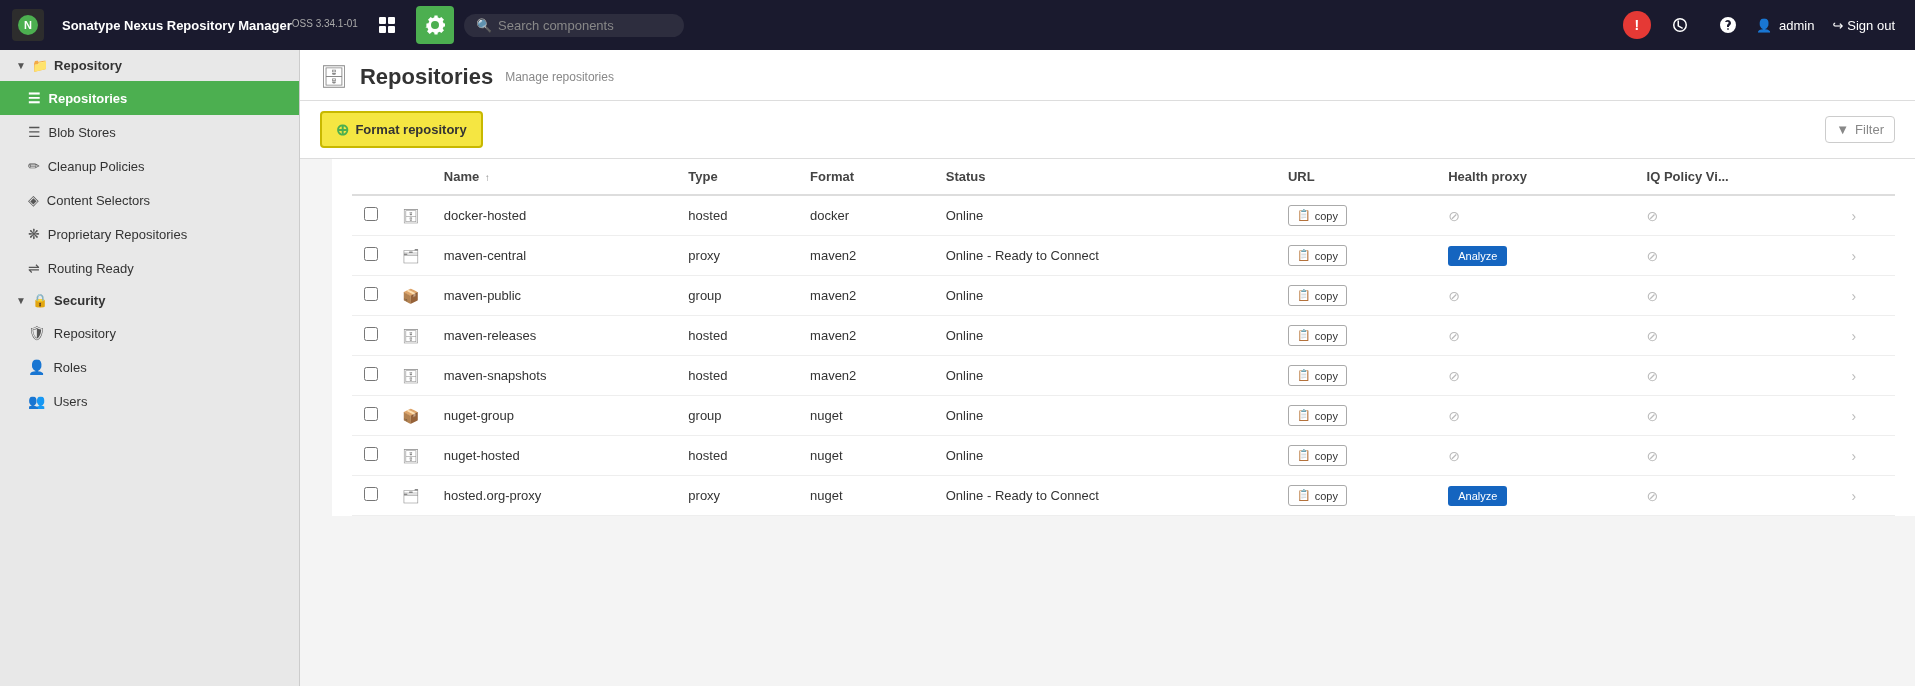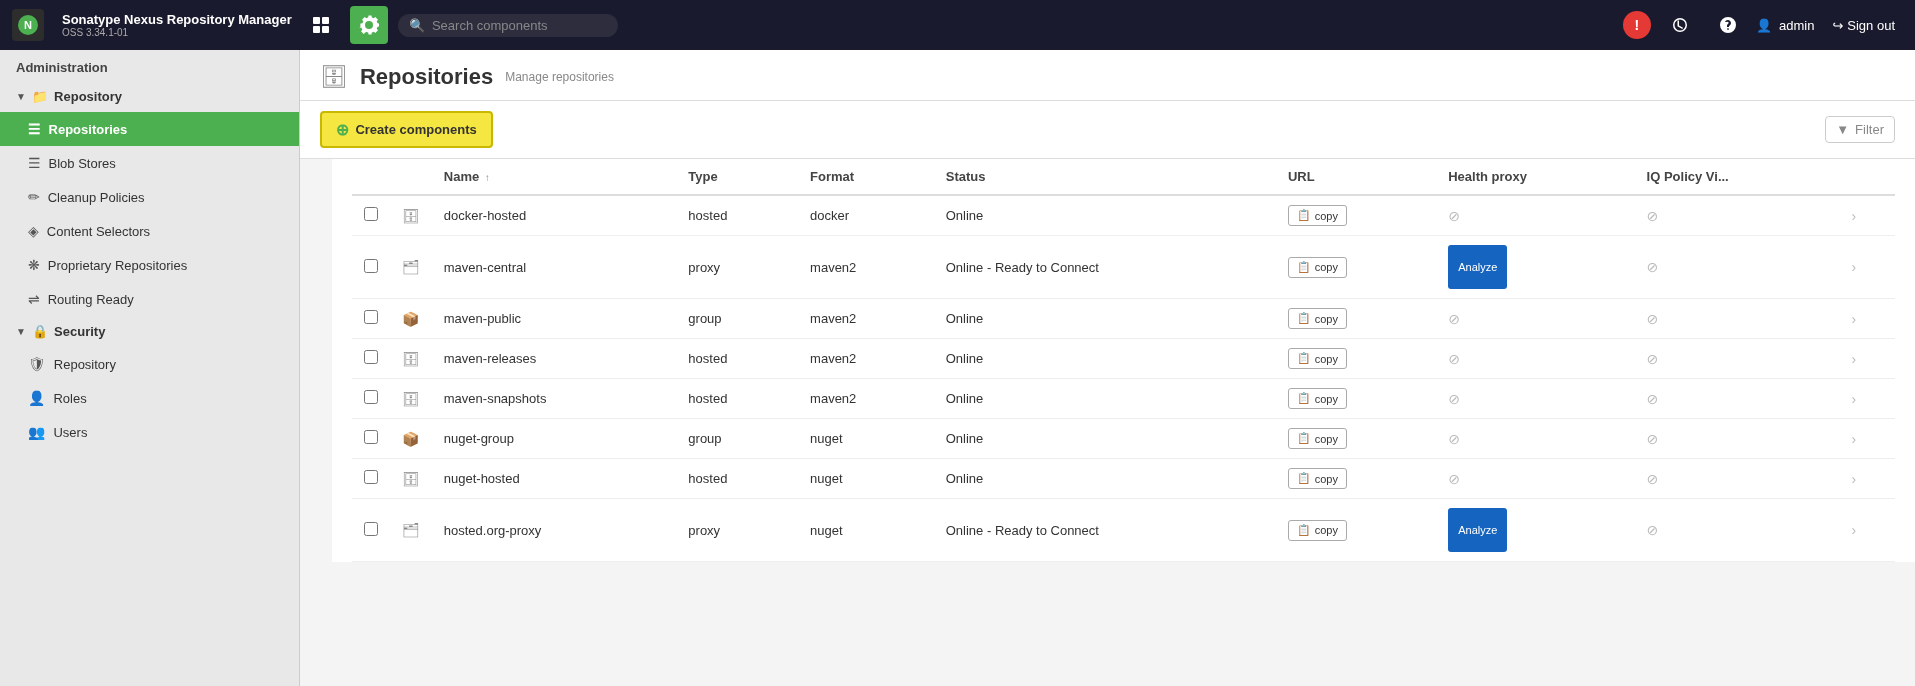--- a/index.html
+++ b/index.html
@@ -10,21 +10,20 @@
       display: flex;
       align-items: center;
       background: #1a1a2e;
       height: 50px;
       padding: 0 12px;
       gap: 10px;
       color: #fff;
     }
     .topnav-logo {
       display: flex;
-      flex-direction: column;
       justify-content: center;
     }
     .topnav-logo .app-name {
       font-size: 13px;
       font-weight: bold;
       color: #fff;
       white-space: nowrap;
     }
     .topnav-logo .app-version {
       font-size: 10px;
@@ -268,21 +267,21 @@
       padding: 3px 8px;
       font-size: 11px;
       cursor: pointer;
       color: #333;
     }
     .analyze-btn {
       background: #1565c0;
       color: #fff;
       border: none;
       border-radius: 3px;
-      padding: 16px 10px;
+      padding: 4px 10px;
       font-size: 11px;
       cursor: pointer;
     }
     .na-icon { color: #bbb; font-size: 14px; }
     .chevron-right { color: #bbb; font-size: 14px; cursor: pointer; }
     .check-col { width: 30px; }
     .check-col input[type=checkbox] { width: 14px; height: 14px; }
     .row-icon-col { width: 30px; }
 
     
@@ -345,21 +344,20 @@
 
   <div class="signout-btn">
     <span>↪</span>
     <span>Sign out</span>
   </div>
 </div>
 
 <div class="main-layout">
 
   <div class="sidebar">
-    <div class="sidebar-section-header">Administration</div>
 
     <div class="sidebar-group-header">
       <span class="chevron">▼</span>
       <span>📁</span>
       <span>Repository</span>
     </div>
 
     <div class="sidebar-item active">
       <span class="icon">☰</span>
       <span>Repositories</span>
@@ -408,21 +406,21 @@
 
     <div class="page-header">
       <span class="page-header-icon">🗄</span>
       <span class="page-title">Repositories</span>
       <span class="page-subtitle">Manage repositories</span>
     </div>
 
     <div class="toolbar">
       <button class="create-btn">
         <span class="plus-icon">⊕</span>
-        <span>Create components</span>
+        <span>Format repository</span>
       </button>
       <div class="filter-box">
         <span>▼</span>
         <span>Filter</span>
       </div>
     </div>
 
     <div class="table-wrap">
       <table>
         <thead>

